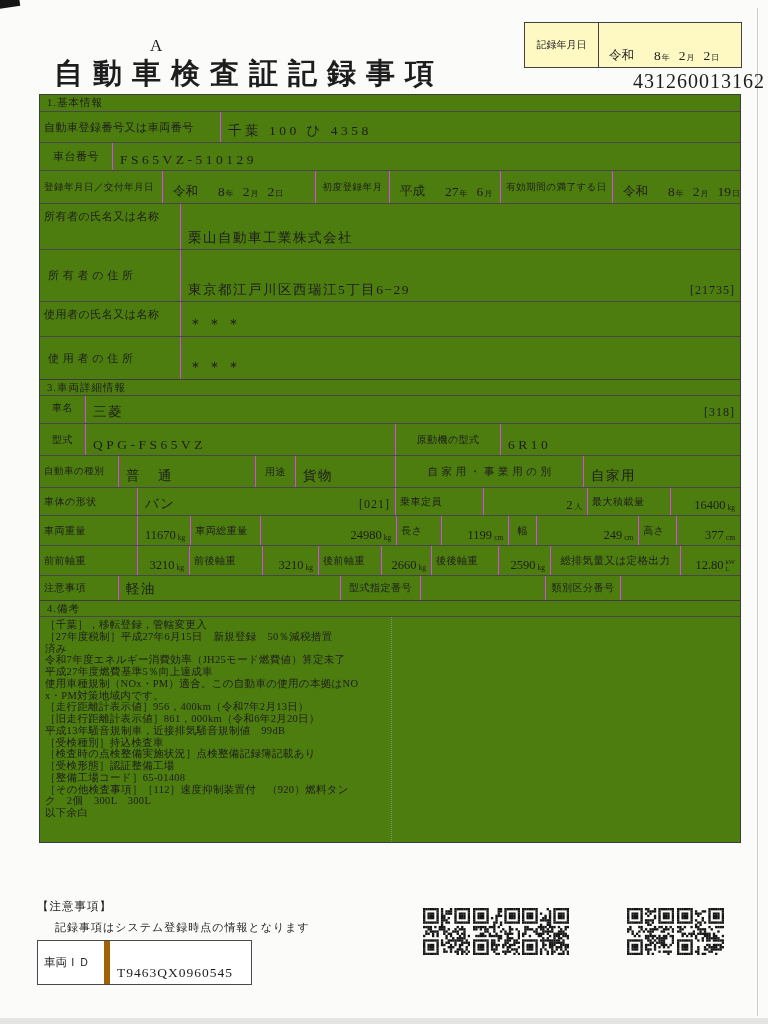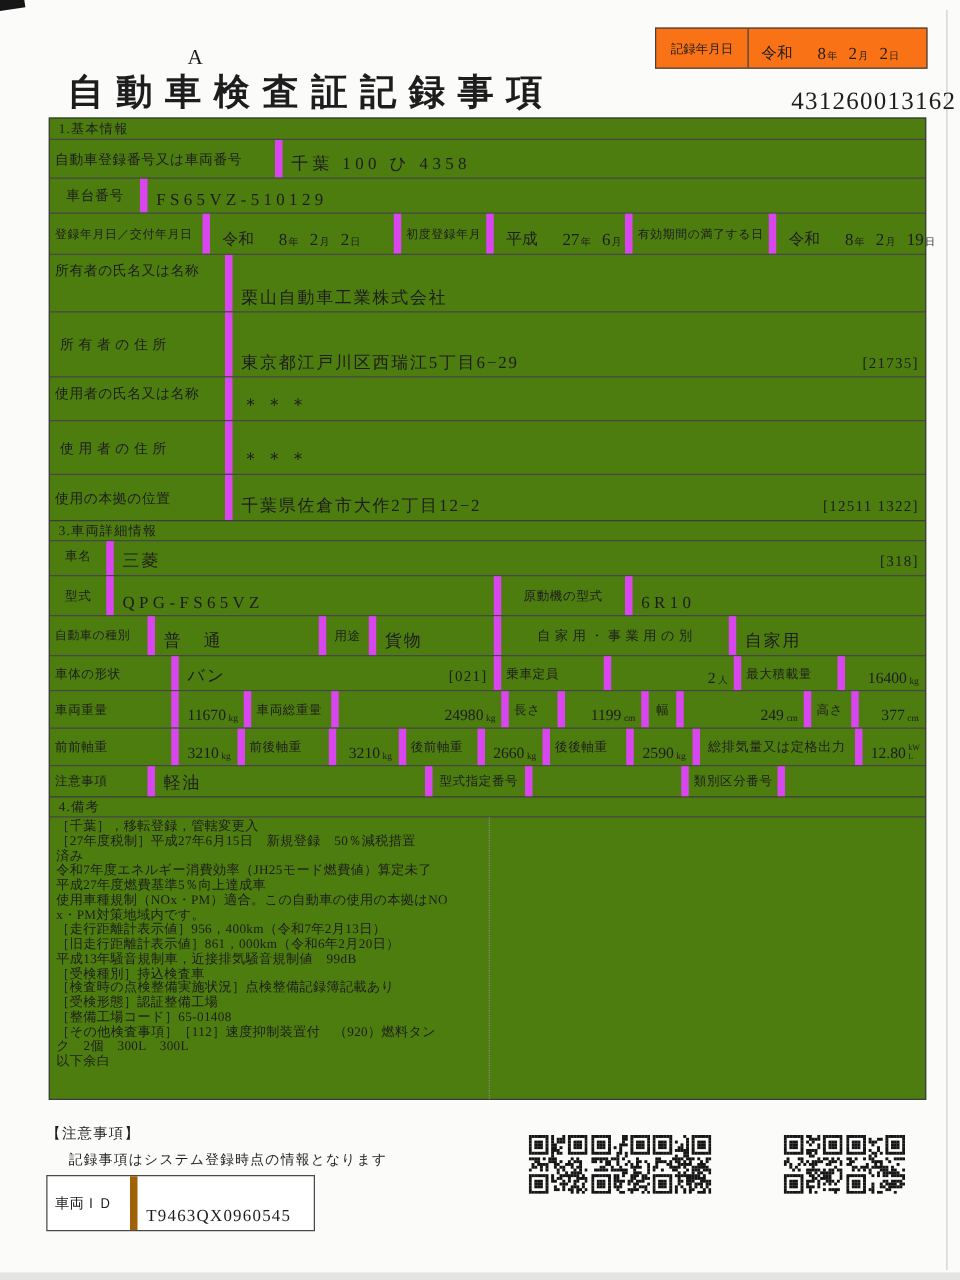--- a/index.html
+++ b/index.html
@@ -12,31 +12,31 @@
                transform:rotate(-8deg) translate(-4px,-2px)}
   .paper-edge{position:absolute;left:757px;top:8px;width:1px;height:1008px;background:#cfcfcd}
   .bottom-strip{position:absolute;left:0;bottom:0;width:768px;height:6px;background:#e4e4e2}
 
   .doc-class{position:absolute;left:150px;top:36px;font-size:17px;letter-spacing:1px}
   .doc-title{position:absolute;left:54px;top:54px;font-size:29px;font-weight:600;
              letter-spacing:10px;white-space:nowrap}
   .doc-number{position:absolute;left:583px;top:70px;width:182px;text-align:right;
               font-size:20px;letter-spacing:1px}
 
-  .record-box{position:absolute;left:524px;top:22px;width:218px;height:33px;
-              border:1px solid #424242;display:flex;background:#f97316}
+  .record-box{position:absolute;left:524px;top:22px;width:218px;height:46px;
+              border:1px solid #424242;display:flex;background:#fef9c3}
   .record-box .rlab{width:74px;border-right:1px solid #424242;font-size:10px;
                     display:flex;align-items:center;justify-content:center}
 
   .sheet{position:absolute;left:39px;top:94px;width:702px;border:1.5px solid #3c3c3c;background:#4d7c0f}
   .row{display:flex;border-top:1px solid #474747;position:relative}
   .sec-head{border-top:1.5px solid #3c3c3c;font-size:10.5px;padding:1px 7px;height:16px;letter-spacing:1px}
   .sec-head.nt{border-top:none}
   .cell{position:relative;display:flex}
-  .cell.bl{border-left:6px solid #d946ef}
+  .cell.bl{border-left:1px solid #d946ef}
   .grow{flex:1 1 auto}
 
   .lab{font-size:10px;display:flex;align-items:center;padding:1px 4px;letter-spacing:.5px;white-space:nowrap}
   .lab.c{justify-content:center}
   .lab.sm{font-size:9.5px}
   .lab.md{font-size:11px}
   .lab.top{align-items:flex-start;padding-top:5px}
   .val{display:flex;align-items:flex-end;padding:0 2px 2px 7px;font-size:13.5px;white-space:nowrap}
   .val.r{justify-content:flex-end;padding-right:5px;font-size:12.5px;flex:1}
   .unit{font-size:7.5px;margin:0 0 1px 2px}
@@ -186,29 +186,20 @@
 
   <div class="row" style="height:43px">
     <div class="cell" style="flex:0 0 140px">
         <div class="lab md" style="padding-left:8px">使 用 者 の 住 所</div>
       </div>
     <div class="cell bl grow">
         <div class="val ast grow">＊＊＊</div>
       </div>
   </div>
 
-  <div class="row" style="height:37px">
-    <div class="cell" style="flex:0 0 140px">
-        <div class="lab md">使用の本拠の位置</div>
-      </div>
-    <div class="cell bl grow">
-      <div class="val ls1 grow">千葉県佐倉市大作2丁目12−2</div>
-      <div class="code">[12511 1322]</div>
-    </div>
-  </div>
 
   <div class="sec-head">3.車両詳細情報</div>
 
   <div class="row" style="height:28px">
     <div class="cell" style="flex:0 0 45px">
         <div class="lab c grow top">車名</div>
       </div>
     <div class="cell bl grow">
       <div class="val ls1 grow">三菱</div>
       <div class="code">[318]</div>

